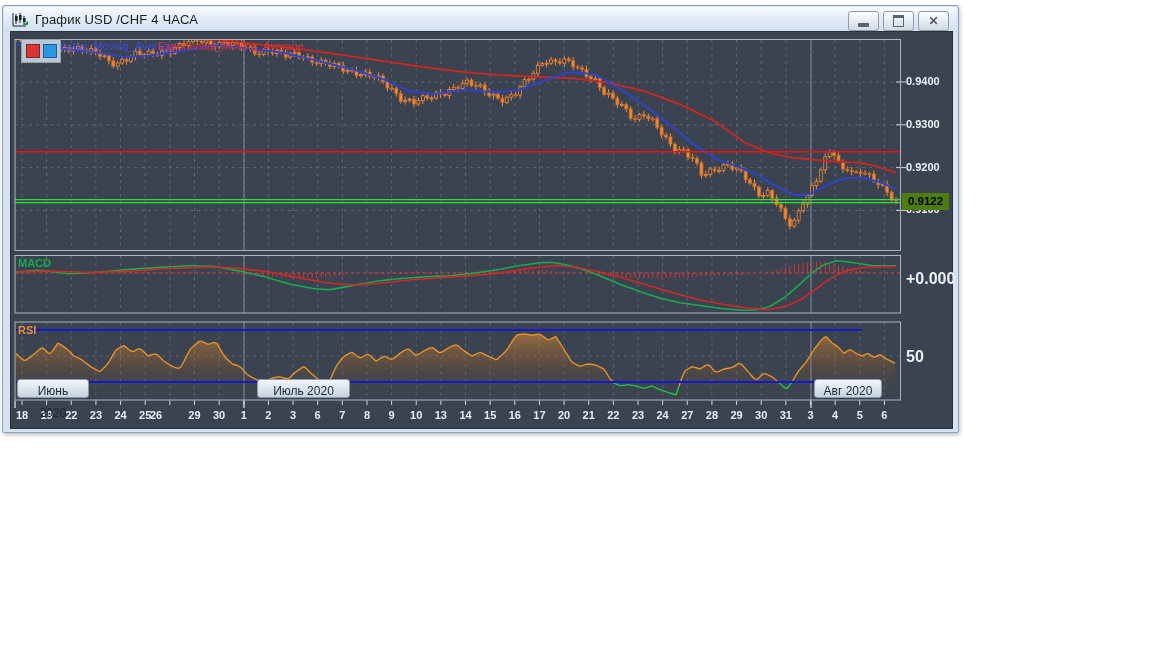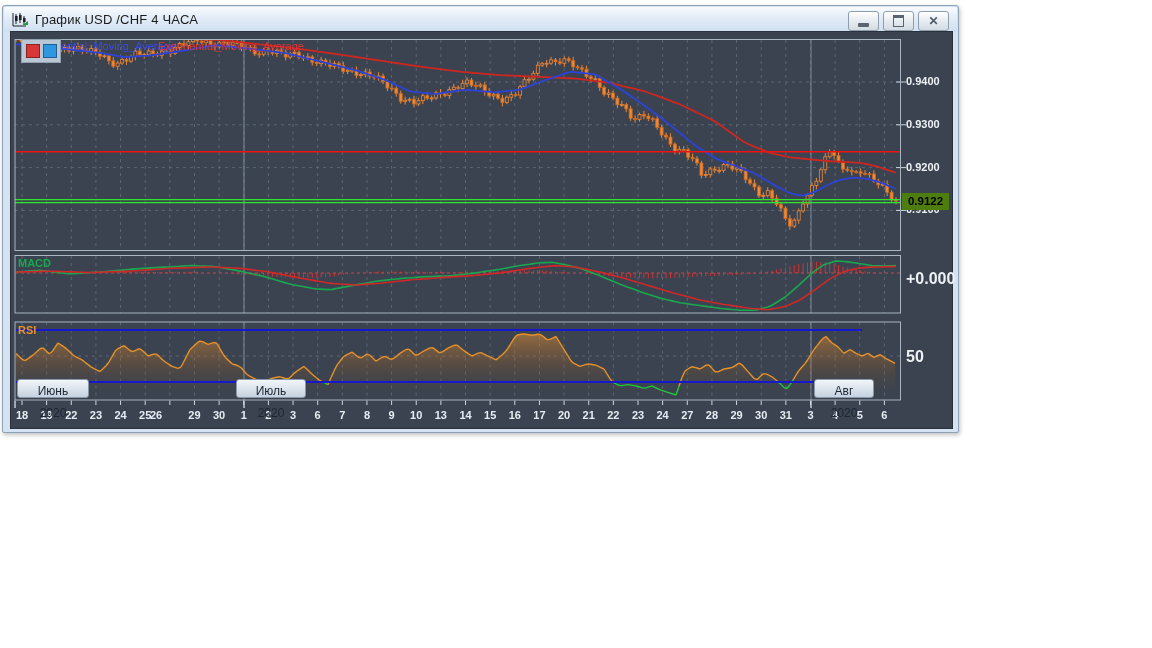--- a/index.html
+++ b/index.html
@@ -1172,15 +1172,15 @@
     <div class="lbl day-lbl" style="left:687.28px;top:409px">27</div>
     <div class="lbl day-lbl" style="left:711.9200000000001px;top:409px">28</div>
     <div class="lbl day-lbl" style="left:736.5600000000001px;top:409px">29</div>
     <div class="lbl day-lbl" style="left:761.2px;top:409px">30</div>
     <div class="lbl day-lbl" style="left:785.84px;top:409px">31</div>
     <div class="lbl day-lbl" style="left:810.48px;top:409px">3</div>
     <div class="lbl day-lbl" style="left:835.12px;top:409px">4</div>
     <div class="lbl day-lbl" style="left:859.76px;top:409px">5</div>
     <div class="lbl day-lbl" style="left:884.4px;top:409px">6</div>
     <div class="month-box" style="left:17px;width:72px">Июнь 2020</div>
-    <div class="month-box" style="left:236px;width:70px">Июль 2020</div>
-    <div class="month-box" style="left:814px;width:60px">Авг 2020</div>
+    <div class="month-box" style="left:257px;width:93px">Июль 2020</div>
+    <div class="month-box" style="left:814px;width:68px">Авг 2020</div>
   </div>
 
 </body></html>

